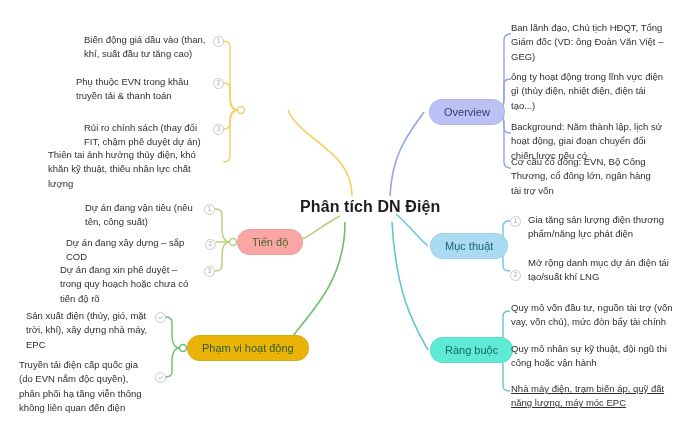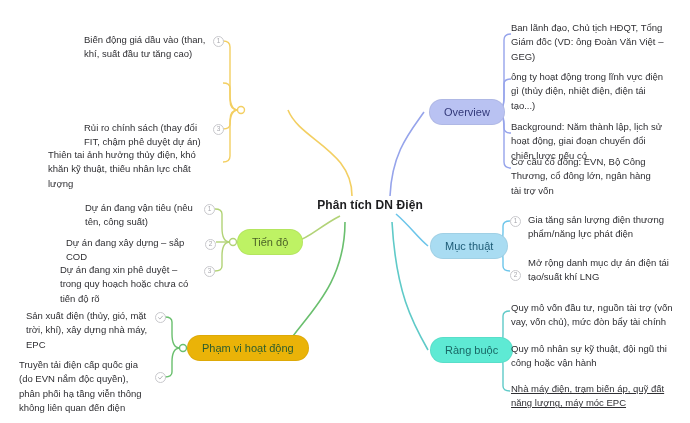--- a/index.html
+++ b/index.html
@@ -10,21 +10,21 @@
     overflow:hidden;
   }
   #canvas { position:relative; width:690px; height:423px; background:#fff; }
   #edges { position:absolute; inset:0; width:690px; height:423px; pointer-events:none; }
 
   
   .center-title {
     position:absolute;
     left:300px; top:198px;
     width:140px; text-align:center;
-    font-size:12px; font-weight:700; color:#1d1d1f;
+    font-size:16px; font-weight:700; color:#1d1d1f;
     letter-spacing:.1px;
     white-space:nowrap;
   }
 
   
   .pill {
     position:absolute;
     display:flex; align-items:center; justify-content:center;
     height:26px; padding:0 14px;
     border-radius:14px;
@@ -103,21 +103,21 @@
 
     <circle cx="492" cy="350" r="3.5" fill="#fff" stroke="#5fcac8" stroke-width="1.4"></circle>
     <path d="M495,350 C501,350 503,344 503,334 L503,316 C503,312 506,311 510,311" stroke="#5fcac8" stroke-width="1.4" fill="none"></path>
     <path d="M495,350 L509,350" stroke="#5fcac8" stroke-width="1.4" fill="none"></path>
     <path d="M495,350 C501,350 503,356 503,366 L503,386 C503,390 506,391 510,391" stroke="#5fcac8" stroke-width="1.4" fill="none"></path>
   </svg>
 
   <div class="center-title">Phân tích DN Điện</div>
 
 
-  <div class="pill" style="left:237px; top:229px; background:#bef264; color:#4c6327;">
+  <div class="pill" style="left:237px; top:229px; background:#fca5a5; color:#4c6327;">
     <span>Tiến độ</span>
   </div>
 
   <div class="pill" style="left:187px; top:335px; background:#eab308; color:#2b5c2e;">
     <span>Phạm vi hoạt động</span>
   </div>
 
   <div class="pill" style="left:429px; top:99px; background:#b9c2f2; color:#33397a;">
     <span>Overview</span>
   </div>
@@ -126,20 +126,24 @@
     <span>Mục thuật</span>
   </div>
 
   <div class="pill" style="left:430px; top:337px; background:#5eead4; color:#196765;">
     <span>Ràng buộc</span>
   </div>
 
   <div class="leaf left" style="left:84px; top:33px; width:140px;">
     <span class="txt">Biến động giá dầu vào (than, khí, suất đầu tư tăng cao)</span>
     <span class="badge">1</span>
+  </div>
+  <div class="leaf left" style="left:76px; top:75px; width:148px;">
+    <span class="txt">Phụ thuộc EVN trong khâu truyền tải &amp; thanh toán</span>
+    <span class="badge">2</span>
   </div>
   <div class="leaf left" style="left:84px; top:121px; width:140px;">
     <span class="txt">Rủi ro chính sách (thay đổi FIT, chậm phê duyệt dự án)</span>
     <span class="badge">3</span>
   </div>
   <div class="leaf left" style="left:48px; top:148px; width:160px;">
     <span class="txt">Thiên tai ảnh hưởng thủy điện, khó khăn kỹ thuật, thiếu nhân lực chất lượng</span>
   </div>
 
   <div class="leaf left" style="left:85px; top:201px; width:130px;">

